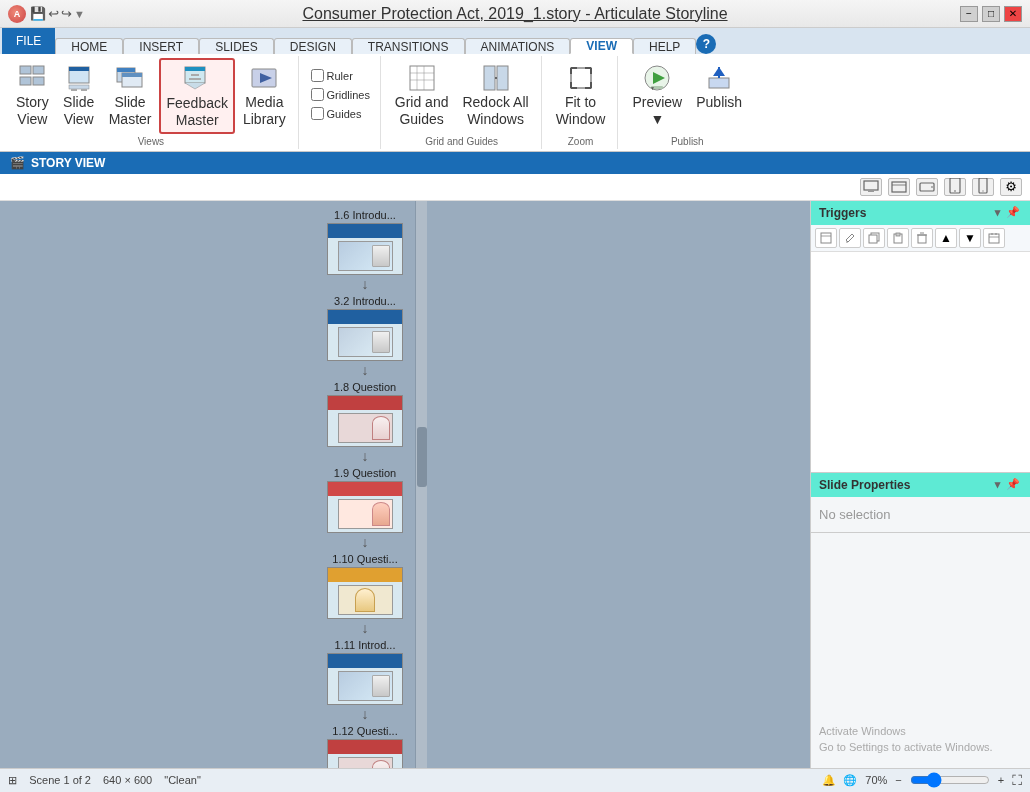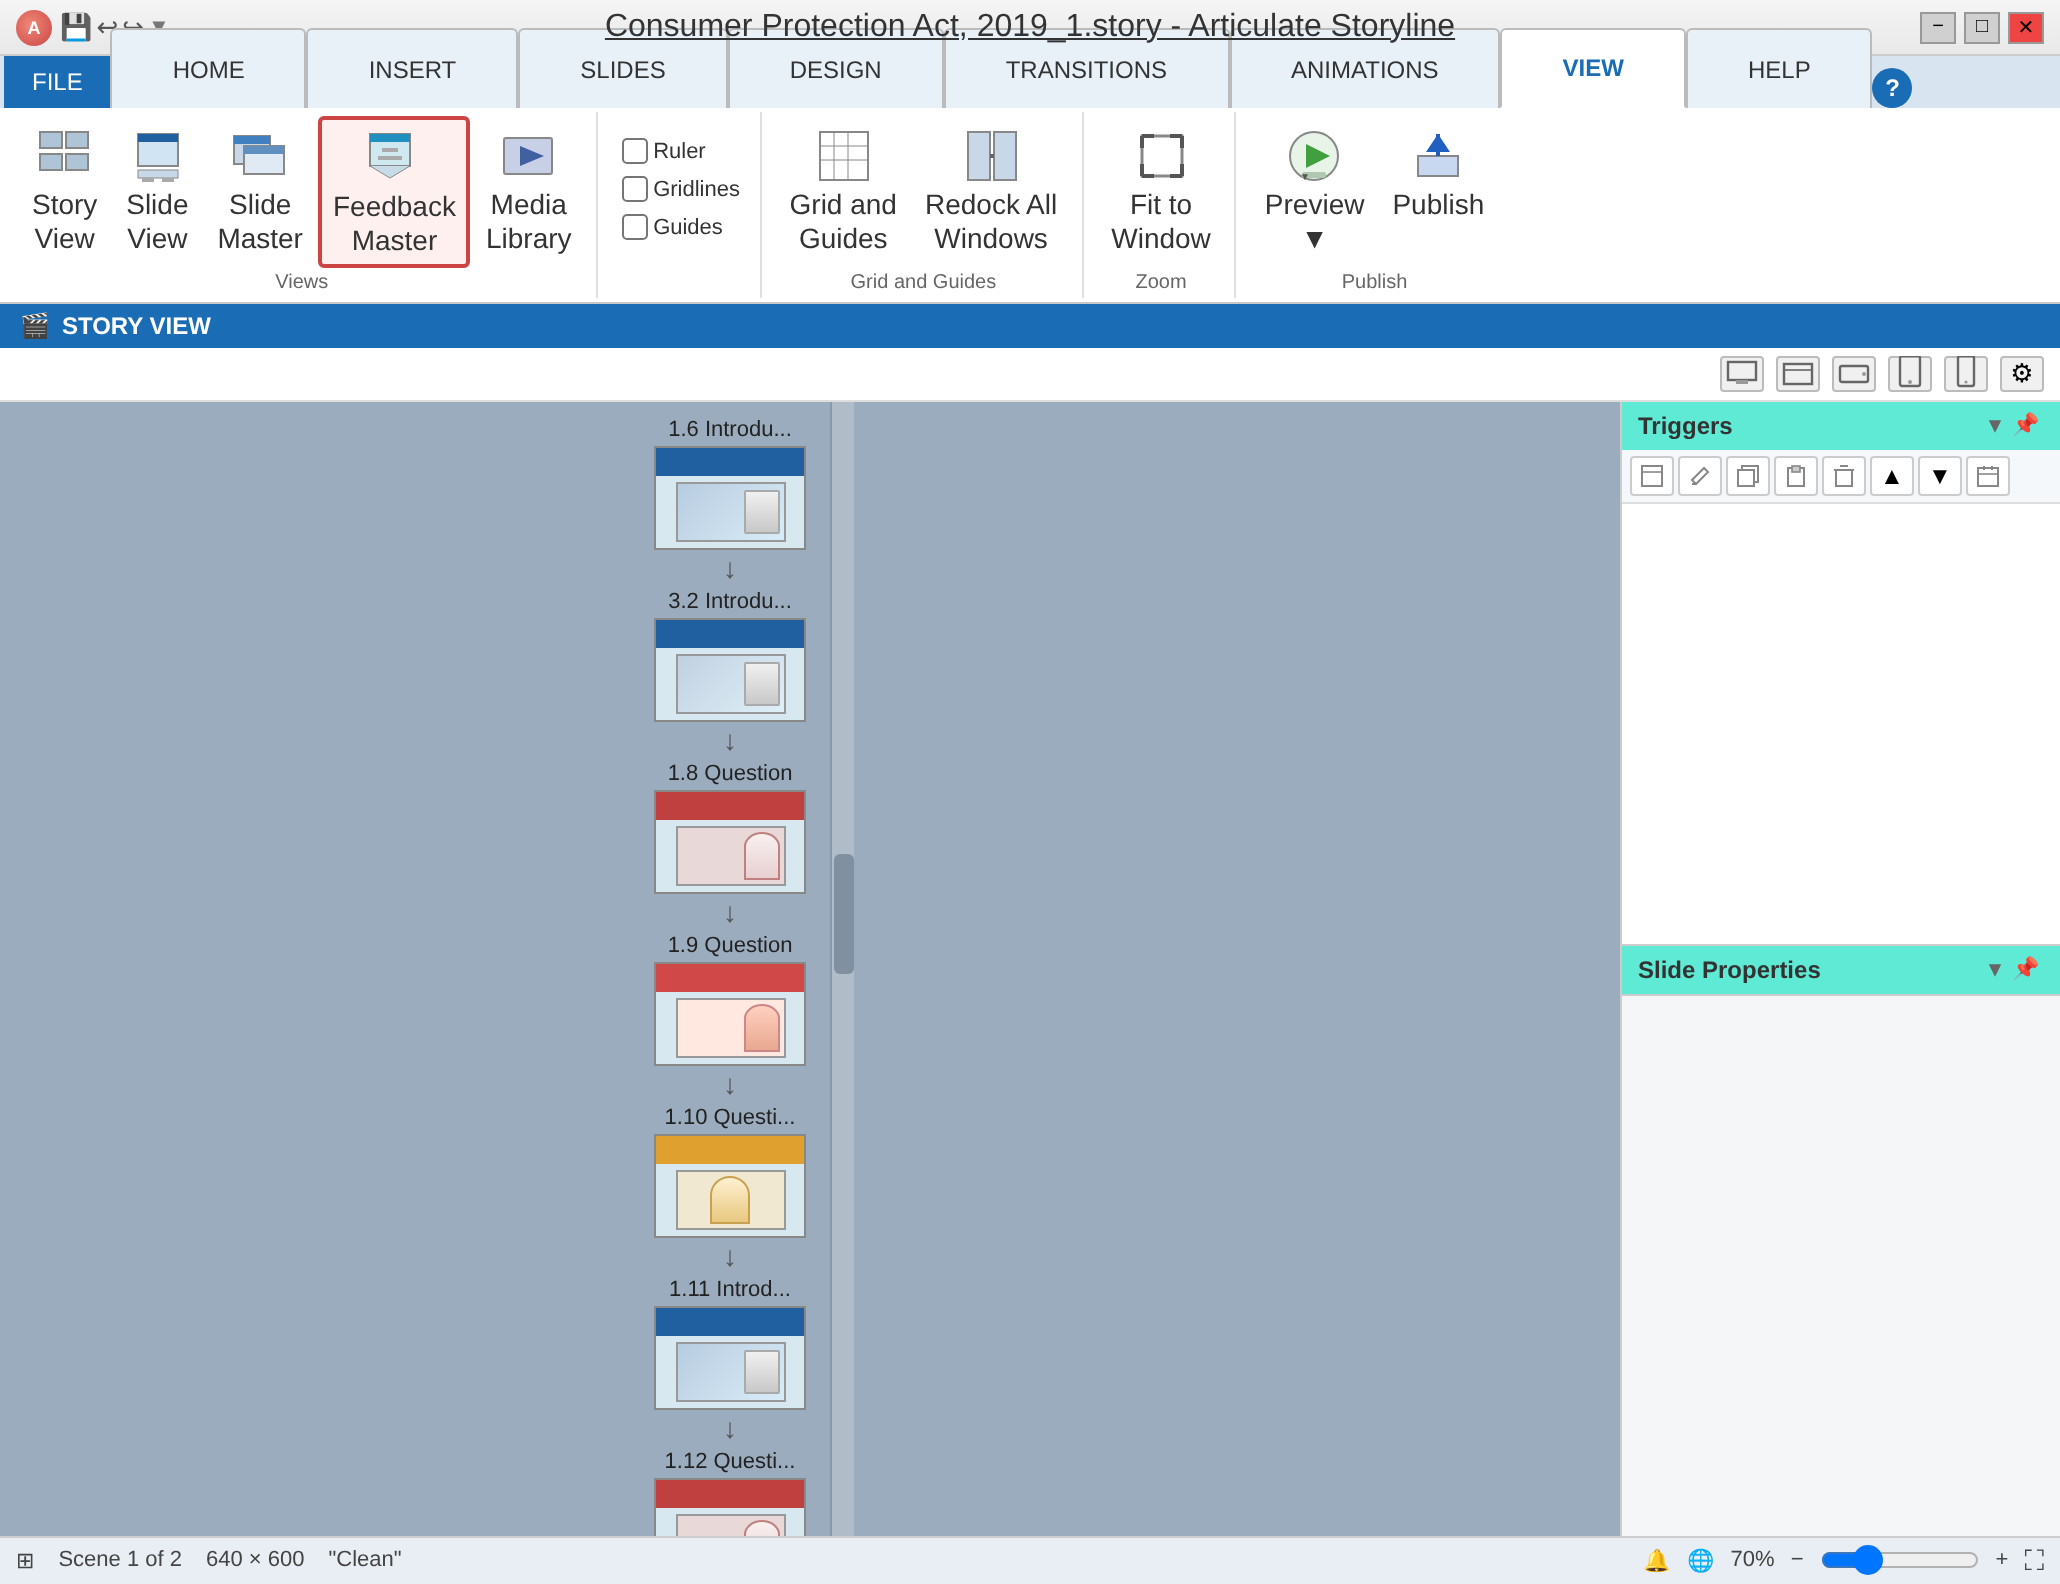--- a/index.html
+++ b/index.html
@@ -54,29 +54,29 @@
 
     
     #tab-bar {
       display: flex;
       background: #d8e4f0;
       height: 26px;
       align-items: flex-end;
       padding-left: 2px;
     }
     .tab {
-      padding: 4px 30px;
+      padding: 4px 15px;
       font-size: 12px;
       cursor: pointer;
       border: 1px solid #bbb;
       border-bottom: none;
       background: #e8f0f8;
       color: #333;
       border-radius: 3px 3px 0 0;
-      height: 40px;
+      height: 16px;
       display: flex;
       align-items: center;
     }
     .tab.active {
       background: #fff;
       border-bottom: 1px solid #fff;
       font-weight: bold;
       color: #1a6cb5;
     }
     .tab-file {
@@ -779,22 +779,27 @@
     </div>
 
     <div class="right-panel-section" style="flex:0 0 auto;">
       <div class="right-panel-header">
         <span>Slide Properties</span>
         <div class="panel-header-icons">
           <span class="panel-pin-btn">▾</span>
           <span class="panel-pin-btn">📌</span>
         </div>
       </div>
-    </div>
-
+      <div class="no-selection">No selection</div>
+    </div>
+
+    <div style="margin-top:auto; padding:12px 8px; color:#aaa; font-size:11px; line-height:1.5;">
+      <div>Activate Windows</div>
+      <div>Go to Settings to activate Windows.</div>
+    </div>
 
   </div>
 
 </div>
 
 <div id="status-bar">
   <span>⊞</span>
   <span>Scene 1 of 2</span>
   <span>640 × 600</span>
   <span>"Clean"</span>

